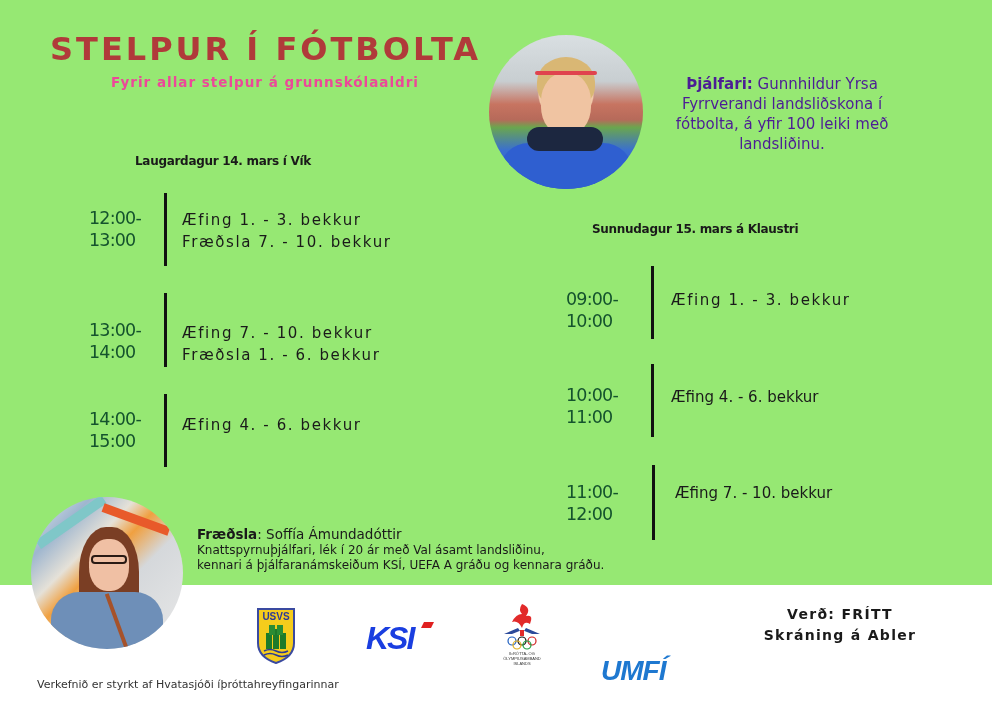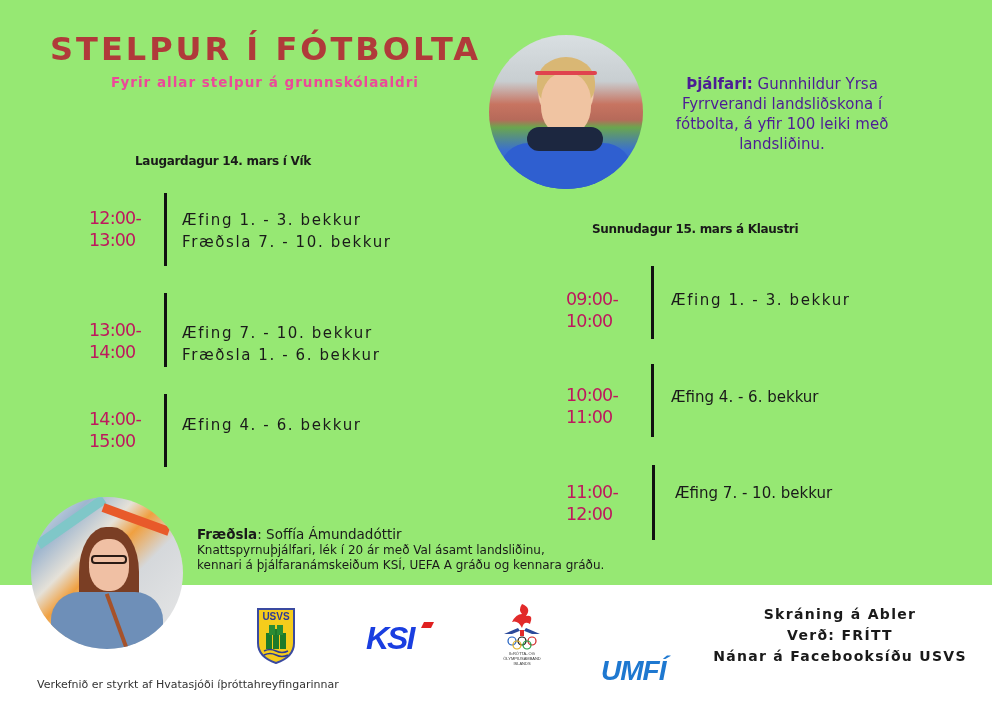--- a/index.html
+++ b/index.html
@@ -35,21 +35,21 @@
 
   .trainer-text { position: absolute; left: 662px; top: 74px; width: 240px; text-align: center;
     font-size: 15px; line-height: 20px; color: #4c1d95; }
   .trainer-text b { font-weight: bold; }
 
   .day-heading { position: absolute; font-weight: bold; font-size: 12px; white-space: nowrap; letter-spacing: -0.3px; }
   .day1-heading { left: 135px; top: 154px; }
   .day2-heading { left: 592px; top: 222px; }
 
   .slot { position: absolute; }
-  .slot .time { position: absolute; left: 0; font-size: 17.5px; line-height: 22px; letter-spacing: -0.8px; color: #be185d; white-space: pre; }
+  .slot .time { position: absolute; left: 0; font-size: 17.5px; line-height: 22px; letter-spacing: -0.8px; color: #14532d; white-space: pre; }
   .slot .bar { position: absolute; width: 3px; background: #111; }
   .slot .acts { position: absolute; font-size: 15px; line-height: 22px; letter-spacing: 1.6px; color: #1a1a1a; white-space: nowrap; }
   .slot .acts.tight { letter-spacing: 0px; }
 
   .teacher-text { position: absolute; left: 197px; top: 526px; font-size: 12px; line-height: 15px; color: #1a1a1a; white-space: nowrap; }
   .teacher-text .label-line { font-size: 13.5px; line-height: 17px; }
   .teacher-text b { font-weight: bold; }
 
   .logo { position: absolute; }
   .logo-usvs { left: 256px; top: 607px; width: 40px; height: 58px; }
@@ -201,18 +201,17 @@
   </svg>
 </div>
 
 <div class="logo logo-umfi">
   <svg width="74" height="36" viewBox="0 0 74 36">
     <text x="2" y="32" font-family="Liberation Sans, sans-serif" font-style="italic" font-weight="bold" font-size="28" fill="#1e78d0" letter-spacing="-1">UMFÍ</text>
   </svg>
 </div>
 
 <div class="reg">
+  <div>Verð: FRÍTT</div>
   <div>Skráning á Abler</div>
-  <div>Verð: FRÍTT</div>
-  <div>Nánar á Facebooksíðu USVS</div>
 </div>
 
 <div class="footer-note">Verkefnið er styrkt af Hvatasjóði íþróttahreyfingarinnar</div>
 
 </body></html>

